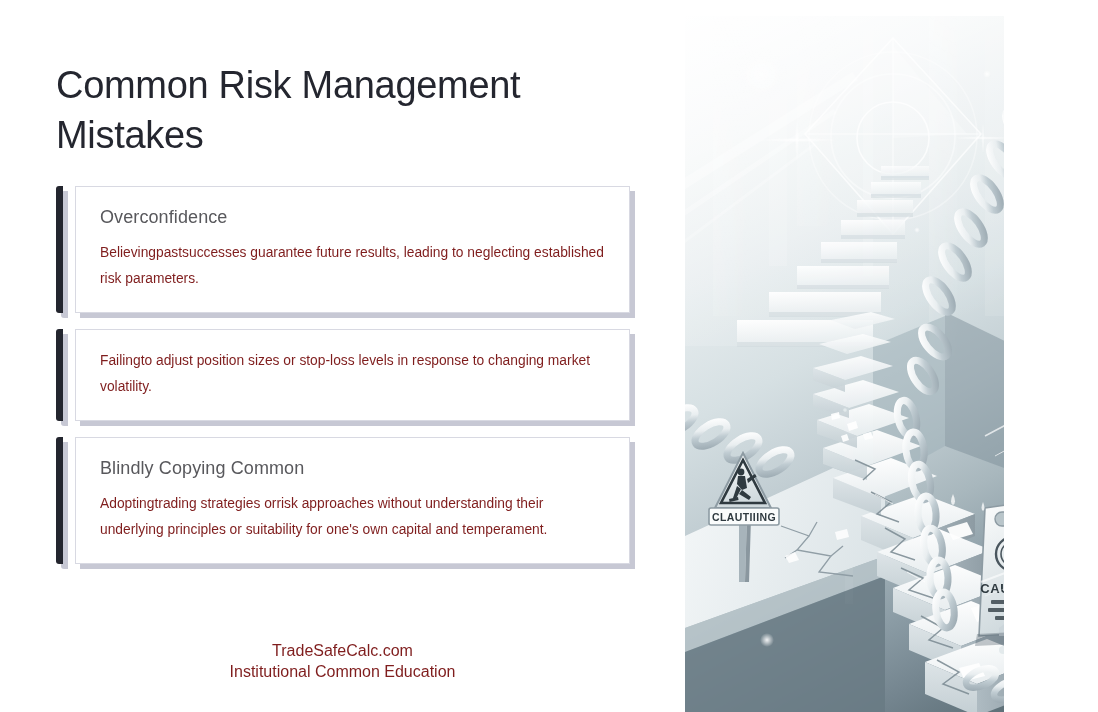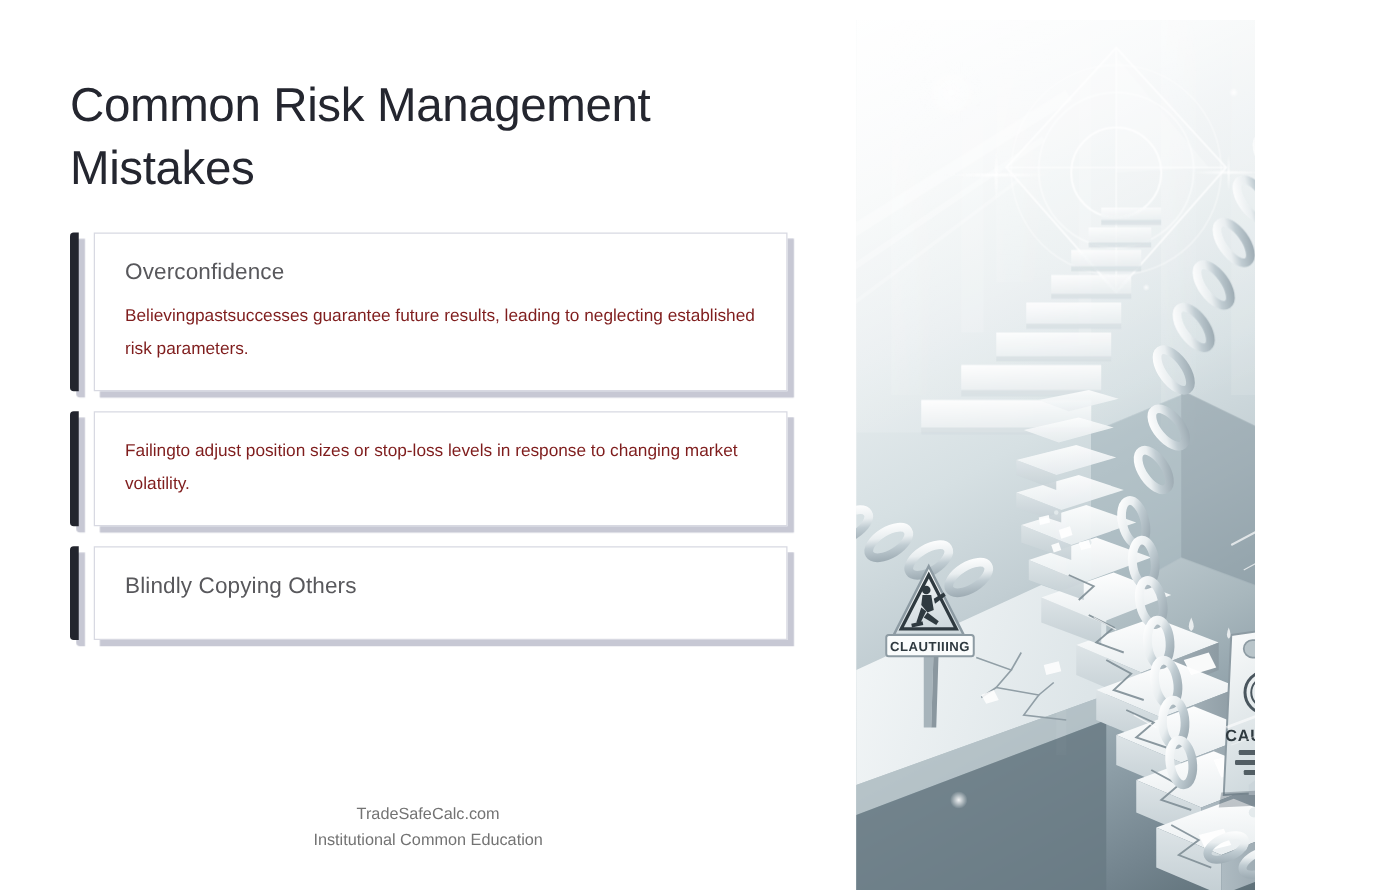--- a/index.html
+++ b/index.html
@@ -90,22 +90,22 @@
 
   #footer {
     position: absolute;
     left: 0;
     top: 624px;
     width: 685px;
     text-align: center;
   }
 
   .footer-line {
-    font-size: 13px;
-    color: #737373;
+    font-size: 16px;
+    color: #7f1d1d;
     line-height: 21px;
   }
 
   
   #illustration {
     position: absolute;
     left: 685px; top: 0;
     width: 413px;
     height: 712px;
     overflow: hidden;
@@ -146,21 +146,22 @@
       <div class="card">
         <div class="card-accent"></div>
         <div class="card-body">
           <div class="card-text">Failingto adjust position sizes or stop-loss levels in response to changing market volatility.</div>
         </div>
       </div>
 
       <div class="card">
         <div class="card-accent"></div>
         <div class="card-body">
-          <div class="card-heading">Blindly Copying Others</div>
+          <div class="card-heading">Blindly Copying Common</div>
+          <div class="card-text">Adoptingtrading strategies orrisk approaches without understanding their underlying principles or suitability for one's own capital and temperament.</div>
         </div>
       </div>
 
     </div>
 
     <div id="footer">
       <div class="footer-line">TradeSafeCalc.com</div>
       <div class="footer-line">Institutional Common Education</div>
     </div>
 

